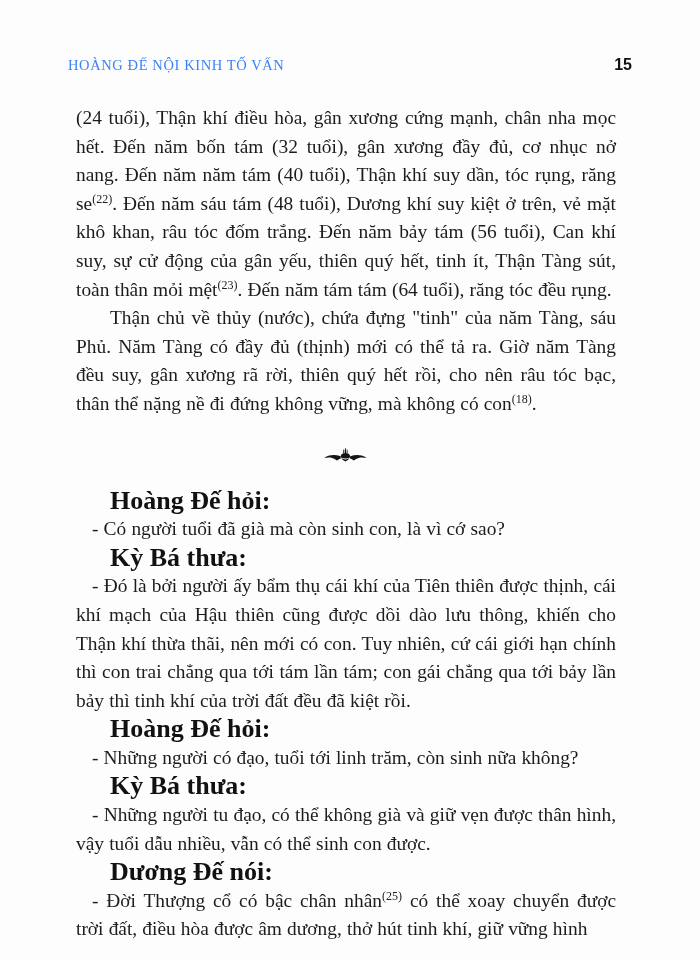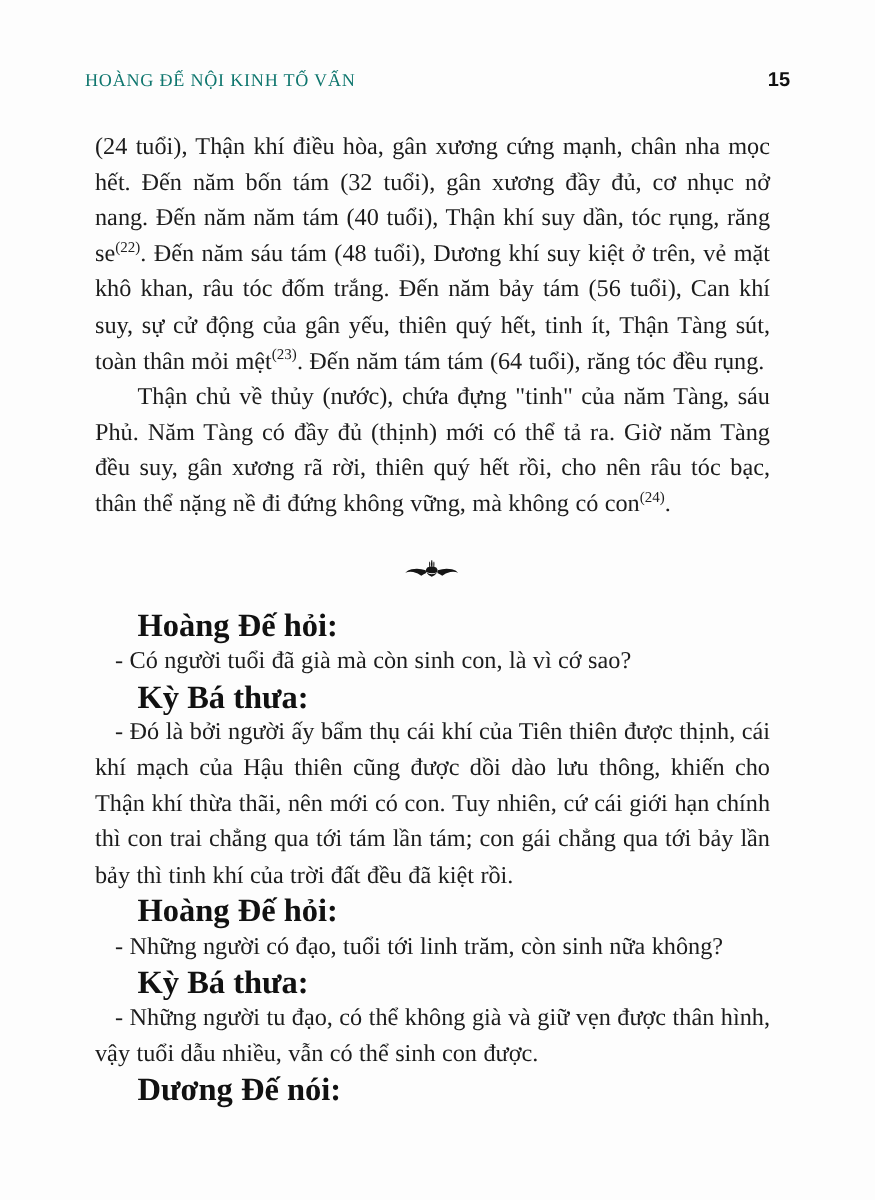--- a/index.html
+++ b/index.html
@@ -25,21 +25,21 @@
     height: 22px;
     display: flex;
     align-items: baseline;
     justify-content: space-between;
   }
   .head-title {
     font-size: 14.5px;
     letter-spacing: 0.6px;
     font-weight: 400;
     white-space: nowrap;
-    color: #0f766e;
+    color: #3b82f6;
     font-family: "Liberation Serif", "DejaVu Serif", serif;
   }
   .head-folio {
     font-size: 16px;
     font-weight: 700;
     color: #111;
     font-family: "Liberation Sans", sans-serif;
   }
   
   .column {
@@ -93,21 +93,21 @@
 <div class="page">
 
   <div class="running-head">
     <span class="head-title">HOÀNG ĐẾ NỘI KINH TỐ VẤN</span>
     <span class="head-folio">15</span>
   </div>
 
   <div class="column">
     <div id="body-top">
         <p class="para"><span>(24 tuổi), Thận khí điều hòa, gân xương cứng mạnh, chân nha mọc hết. Đến năm bốn tám (32 tuổi), gân xương đầy đủ, cơ nhục nở nang. Đến năm năm tám (40 tuổi), Thận khí suy dần, tóc rụng, răng se</span><sup class="fn">(22)</sup><span>. Đến năm sáu tám (48 tuổi), Dương khí suy kiệt ở trên, vẻ mặt khô khan, râu tóc đốm trắng. Đến năm bảy tám (56 tuổi), Can khí suy, sự cử động của gân yếu, thiên quý hết, tinh ít, Thận Tàng sút, toàn thân mỏi mệt</span><sup class="fn">(23)</sup><span>. Đến năm tám tám (64 tuổi), răng tóc đều rụng.</span></p>
-        <p class="para indent"><span>Thận chủ về thủy (nước), chứa đựng "tinh" của năm Tàng, sáu Phủ. Năm Tàng có đầy đủ (thịnh) mới có thể tả ra. Giờ năm Tàng đều suy, gân xương rã rời, thiên quý hết rồi, cho nên râu tóc bạc, thân thể nặng nề đi đứng không vững, mà không có con</span><sup class="fn">(24)</sup><span>.</span></p>
+        <p class="para indent"><span>Thận chủ về thủy (nước), chứa đựng "tinh" của năm Tàng, sáu Phủ. Năm Tàng có đầy đủ (thịnh) mới có thể tả ra. Giờ năm Tàng đều suy, gân xương rã rời, thiên quý hết rồi, cho nên râu tóc bạc, thân thể nặng nề đi đứng không vững, mà không có con</span><sup class="fn">(18)</sup><span>.</span></p>
       </div>
 
     <div class="ornament-wrap">
       <svg class="ornament" width="46" height="20" viewBox="0 0 46 20">
         <path d="M22.0 2.2 Q21.6 5.0 21.9 7.4 L22.9 7.4 Q23.2 5.0 22.8 2.2 Z" fill="#151515"></path>
         <path d="M20.4 3.4 Q20.0 5.6 20.4 7.6 L21.1 7.6 Q21.3 5.5 21.0 3.4 Z" fill="#151515"></path>
         <path d="M23.8 3.4 Q23.5 5.5 23.7 7.6 L24.4 7.6 Q24.8 5.6 24.4 3.4 Z" fill="#151515"></path>
         <path d="M18.8 8.0 Q22.4 6.2 26.0 8.0 Q27.4 9.0 27.0 11.6 Q23.0 13.6 17.8 11.6 Q17.4 9.0 18.8 8.0 Z" fill="#151515"></path>
         <path d="M17.6 10.2 Q12.0 8.2 6.2 9.4 Q3.2 10.2 1.2 12.1 Q4.4 11.0 7.6 11.6 Q11.6 12.4 14.0 14.6 Q16.0 13.0 17.9 12.3 Z" fill="#151515"></path>
         <path d="M27.2 10.2 Q32.8 8.2 38.6 9.4 Q41.6 10.2 43.6 12.1 Q40.4 11.0 37.2 11.6 Q33.2 12.4 30.8 14.6 Q28.8 13.0 26.9 12.3 Z" fill="#151515"></path>
@@ -118,16 +118,17 @@
     <div id="body-dialogue">
         <p class="speaker">Hoàng Đế hỏi:</p>
         <p class="para hang"><span>- Có người tuổi đã già mà còn sinh con, là vì cớ sao?</span></p>
         <p class="speaker italic">Kỳ Bá thưa:</p>
         <p class="para hang"><span>- Đó là bởi người ấy bẩm thụ cái khí của Tiên thiên được thịnh, cái khí mạch của Hậu thiên cũng được dồi dào lưu thông, khiến cho Thận khí thừa thãi, nên mới có con. Tuy nhiên, cứ cái giới hạn chính thì con trai chẳng qua tới tám lần tám; con gái chẳng qua tới bảy lần bảy thì tinh khí của trời đất đều đã kiệt rồi.</span></p>
         <p class="speaker">Hoàng Đế hỏi:</p>
         <p class="para hang"><span>- Những người có đạo, tuổi tới linh trăm, còn sinh nữa không?</span></p>
         <p class="speaker italic">Kỳ Bá thưa:</p>
         <p class="para hang"><span>- Những người tu đạo, có thể không già và giữ vẹn được thân hình, vậy tuổi dẫu nhiều, vẫn có thể sinh con được.</span></p>
         <p class="speaker">Dương Đế nói:</p>
+        <p class="para hang"><span>- Đời Thượng cổ có bậc chân nhân</span><sup class="fn">(25)</sup><span> có thể xoay chuyển được trời đất, điều hòa được âm dương, thở hút tinh khí, giữ vững hình</span></p>
       </div>
   </div>
 
 </div>
 
 </body></html>

